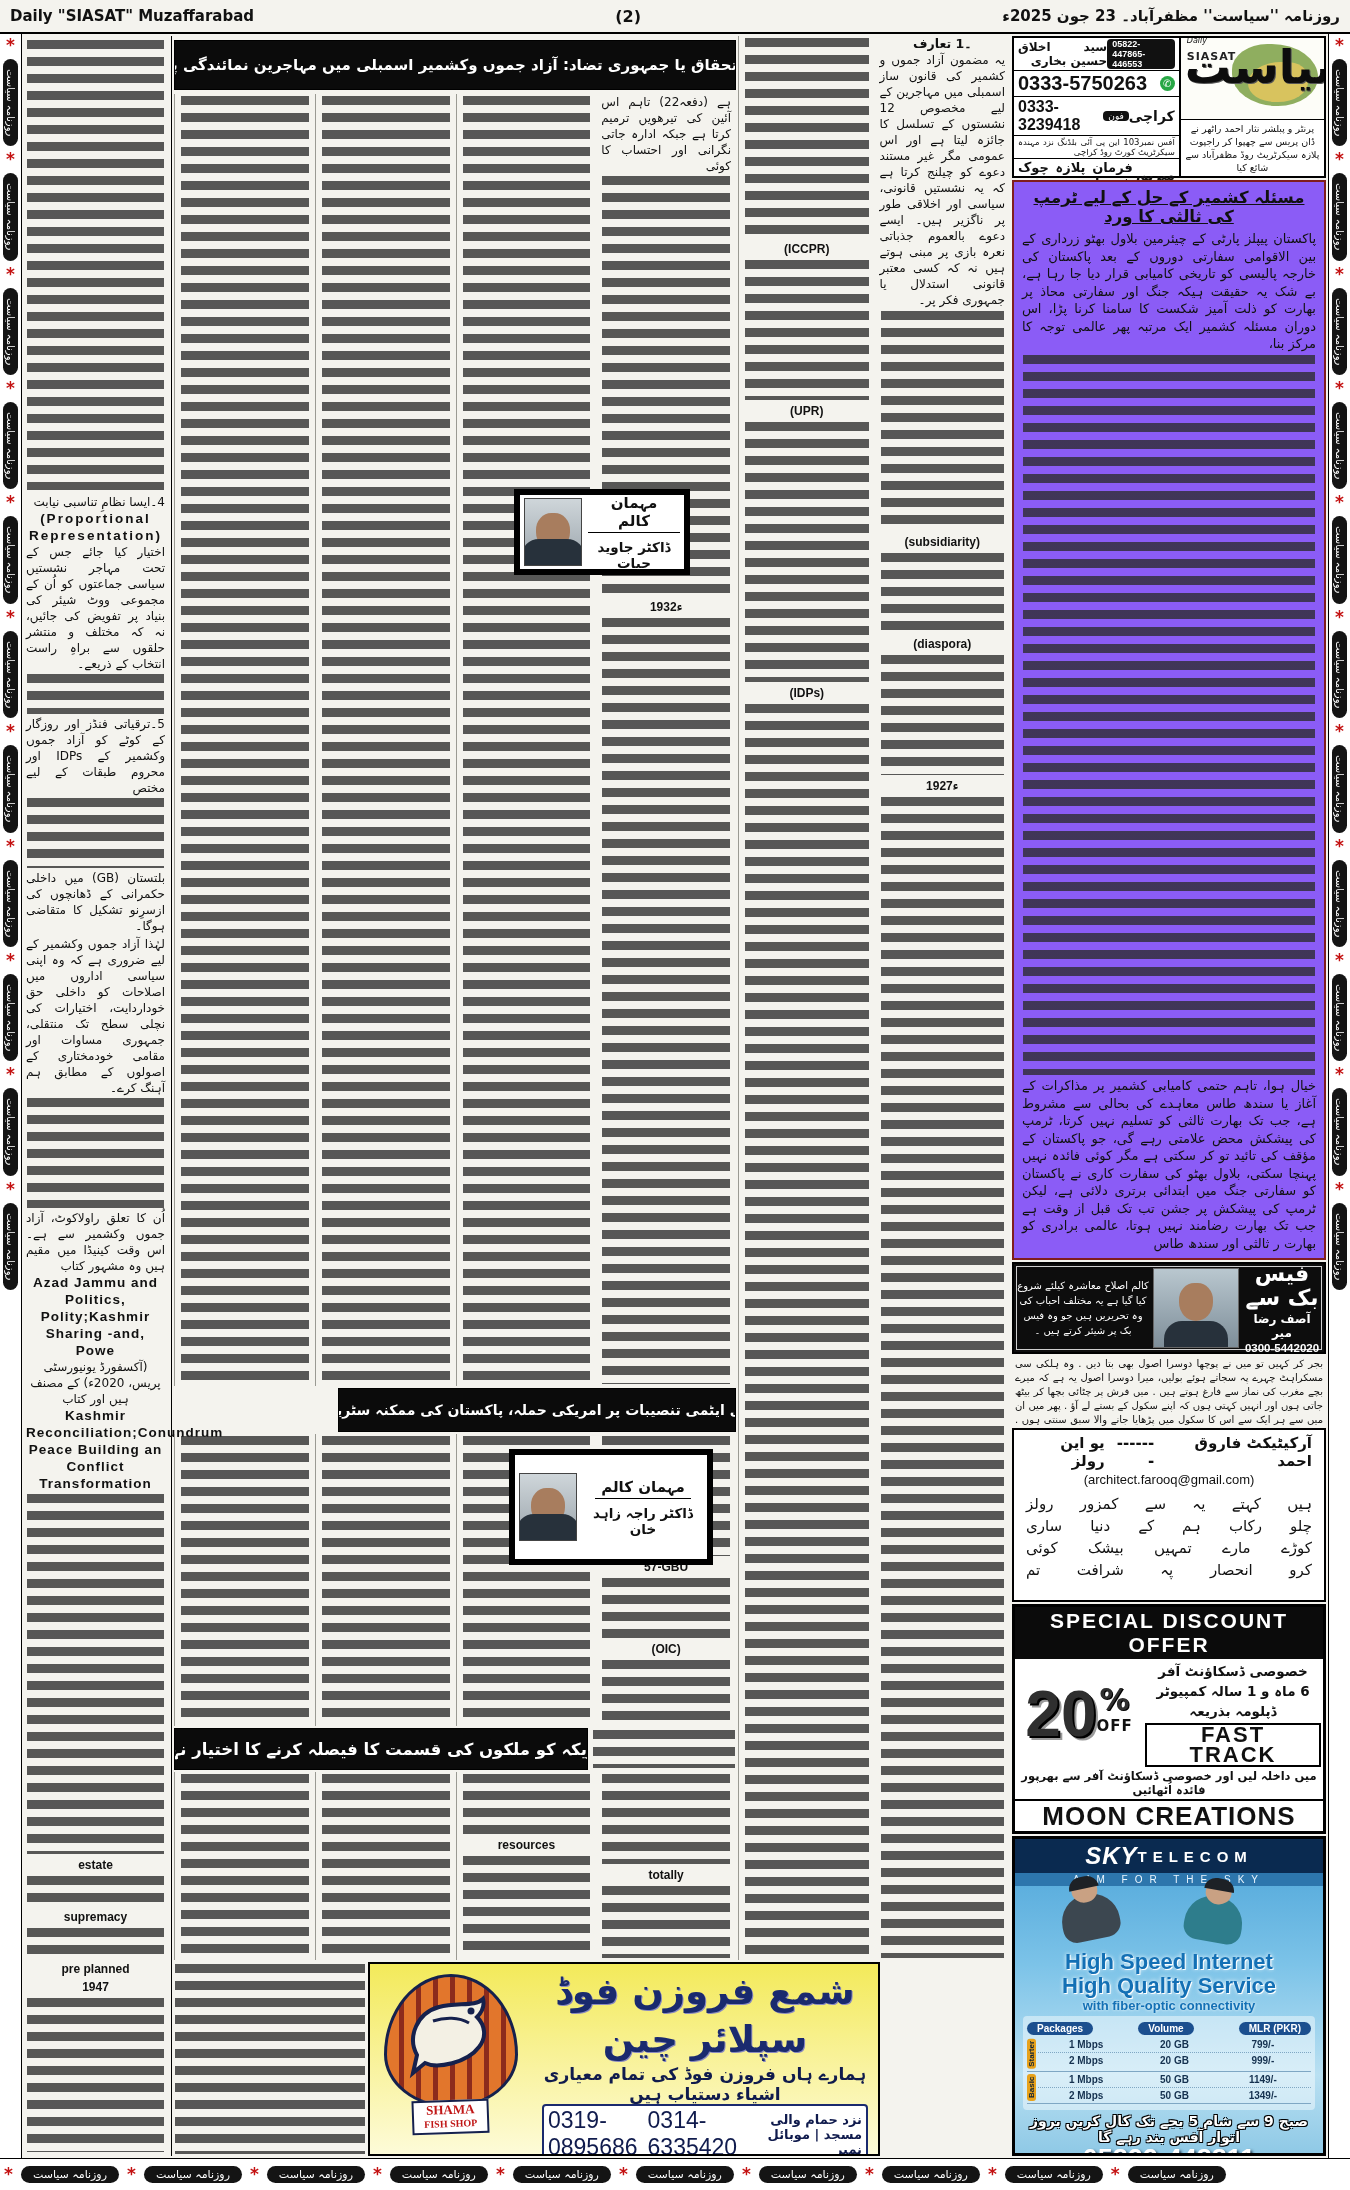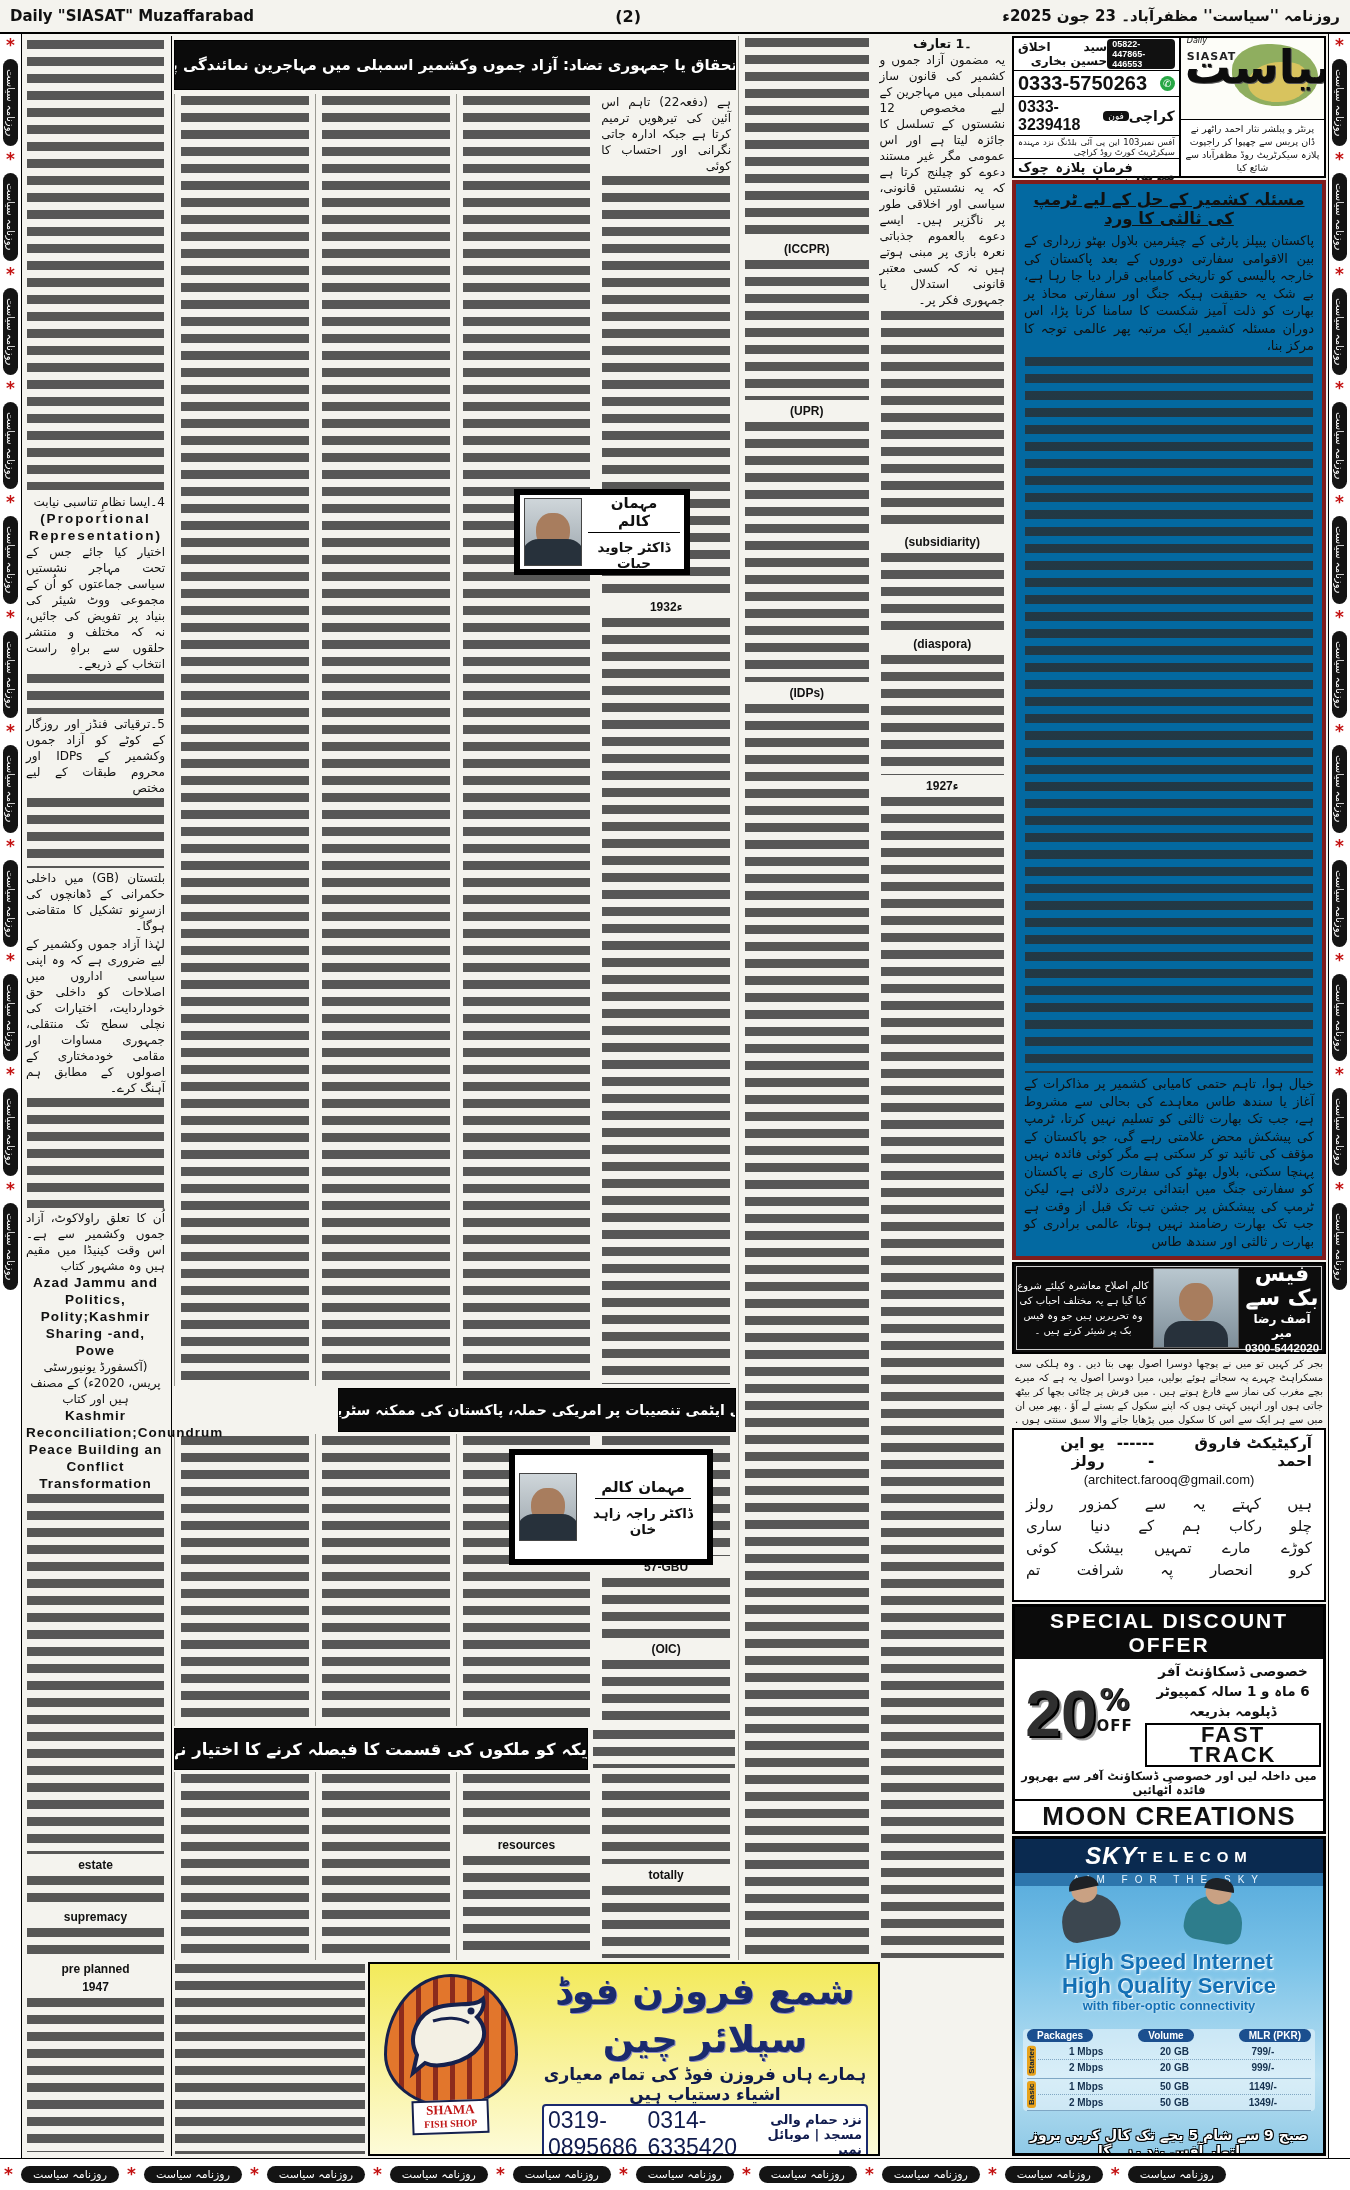--- a/index.html
+++ b/index.html
@@ -41,21 +41,21 @@
   .darkpill{background:#111;color:#fff;border-radius:4px;padding:0 5px;font-size:9px;}
   .logo{flex:1;position:relative;display:flex;flex-direction:column;}
   .logo .art{flex:1;position:relative;border-bottom:1.5px solid #000;overflow:hidden;background:#fdfdf8;}
   .logo .map1{position:absolute;right:6px;top:6px;width:86px;height:62px;background:#8fae5f;border-radius:46% 60% 52% 58%;}
   .logo .map2{position:absolute;right:16px;top:24px;width:60px;height:40px;background:#d8c35e;border-radius:60% 40% 55% 50%;}
   .logo .sia{position:absolute;left:4px;top:2px;font-size:46px;font-weight:bold;direction:rtl;color:#0d0d0d;text-shadow:1px 1px 0 #555;}
   .logo .en{position:absolute;left:6px;top:2px;font-size:11px;font-weight:bold;letter-spacing:1px;color:#222;}
   .logo .daily{position:absolute;left:6px;top:-2px;font-size:8px;font-style:italic;}
   .logo .pub{font-size:9.5px;line-height:13px;padding:2px 4px;direction:rtl;text-align:center;}
   
-  .lead{left:1012px;top:180px;width:314px;height:1080px;border:4px solid #7f1d1d;background:#0369a1;padding:6px 8px;display:flex;flex-direction:column;}
+  .lead{left:1012px;top:180px;width:314px;height:1080px;border:2px solid #7f1d1d;background:#8b5cf6;padding:6px 8px;display:flex;flex-direction:column;}
   .lead h2{margin:0 0 4px;font-size:16.5px;text-align:center;direction:rtl;text-decoration:underline;}
   
   .fb{left:1012px;top:1262px;width:314px;height:92px;background:#0d0d0d;color:#fff;border:2px solid #000;display:flex;flex-direction:row;align-items:center;padding:3px;box-shadow:inset 0 0 0 2px #0d0d0d,inset 0 0 0 3px #cfcfcf;}
   .fb .txt{flex:1;font-size:10px;line-height:15px;direction:rtl;text-align:center;}
   .fb .pho{width:84px;height:78px;background:linear-gradient(#b9c7cf,#7e8e99);border:1px solid #666;position:relative;flex:none;margin:0 4px;overflow:hidden;}
   .head{position:absolute;left:50%;top:14px;width:34px;height:38px;transform:translateX(-50%);background:#a87d5e;border-radius:45% 45% 50% 50%;}
   .bod{position:absolute;left:50%;bottom:-8px;width:64px;height:34px;transform:translateX(-50%);background:#27313b;border-radius:18px 18px 0 0;}
   .fb .ttl{width:78px;flex:none;text-align:center;direction:rtl;}
   .fb .ttl .t1{font-size:22px;font-weight:bold;line-height:24px;}
   .fb .ttl .t2{font-size:12px;font-weight:bold;margin-top:2px;}
@@ -86,21 +86,21 @@
   .sky .hd .tc{font-size:15px;font-weight:bold;letter-spacing:6px;}
   .sky .tag{color:#eaf6ff;background:#2d76ad;font-size:10px;letter-spacing:7px;text-align:center;padding:1px 0;}
   .divers{position:relative;height:64px;flex:none;}
   .diver{position:absolute;width:58px;height:46px;border-radius:28px 28px 14px 14px;}
   .d1{left:46px;top:8px;background:#3c4750;transform:rotate(-12deg);}
   .d2{left:170px;top:10px;background:#2e7d8c;transform:rotate(10deg);}
   .diver:before{content:"";position:absolute;left:16px;top:-16px;width:26px;height:24px;background:#c9a183;border-radius:50%;}
   .diver:after{content:"";position:absolute;left:14px;top:-18px;width:30px;height:12px;background:#1d2126;border-radius:12px 12px 0 0;}
   .sky .h1,.sky .h2{color:#1370b5;font-weight:bold;font-size:22px;text-align:center;line-height:24px;text-shadow:0 0 4px #fff,1px 1px 0 #fff;}
   .sky .h3{color:#1370b5;font-weight:bold;font-size:13px;text-align:center;text-shadow:0 0 3px #fff;}
-  .sk-t{background:rgba(255,255,255,.45);margin:16px 8px;border-radius:4px;padding:0 4px;}
+  .sk-t{background:rgba(255,255,255,.45);margin:3px 8px;border-radius:4px;padding:6px 4px;}
   .sk-h{display:flex;justify-content:space-between;margin-bottom:2px;}
   .sk-h span{background:#1b4f8f;color:#fff;font-size:10px;font-weight:bold;border-radius:8px;padding:1px 10px;}
   .sk-g{display:flex;align-items:stretch;border-bottom:1px solid #7fa7c4;}
   .sk-lab{writing-mode:vertical-rl;transform:rotate(180deg);background:#e8a21b;color:#123;font-size:8px;font-weight:bold;border-radius:3px;padding:2px 0;margin:2px 2px 2px 0;text-align:center;}
   .sk-rows{flex:1;}
   .sk-r{display:flex;justify-content:space-between;font-size:10px;font-weight:bold;color:#15314f;padding:2px 4px;border-bottom:1px dotted #7fa7c4;}
   .sk-r:last-child{border-bottom:none;}
   .sk-r span{flex:1;text-align:center;}
   .sky .uline{direction:rtl;color:#fff;font-weight:bold;font-size:14px;text-align:center;text-shadow:-1px -1px 0 #000,1px -1px 0 #000,-1px 1px 0 #000,1px 1px 0 #000;font-family:"DejaVu Sans",sans-serif;}
   .sky .bigph{color:#fff;font-weight:bold;font-size:27px;text-align:center;text-shadow:2px 2px 3px #123;line-height:28px;}

